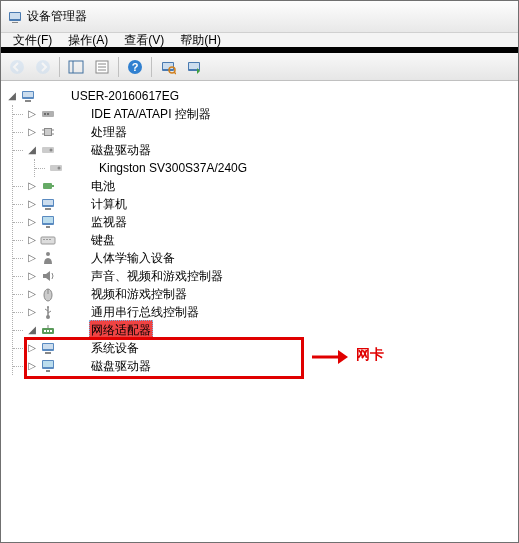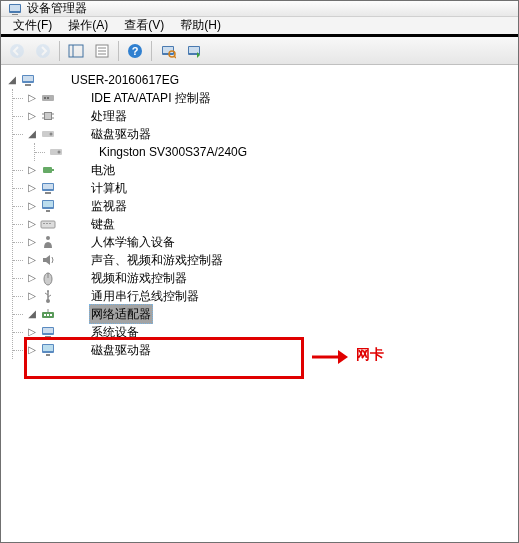--- a/index.html
+++ b/index.html
@@ -1,32 +1,32 @@
 <!DOCTYPE html>
 <html><head>
 <meta charset="utf-8">
 <style>
 * { margin: 0; padding: 0; box-sizing: border-box; }
 body { font-family: "Microsoft YaHei", Tahoma, sans-serif; font-size: 12px; background: #fff; width: 519px; height: 543px; overflow: hidden; position: relative; }
 .window { width: 519px; height: 543px; border: 1px solid #707070; background: #fff; }
-.title-bar { height: 16px; background: linear-gradient(#fdfdfd,#e8e8e8); border-bottom: 1px solid #d0d0d0; display: flex; align-items: center; padding: 0 6px; }
+.title-bar { height: 32px; background: linear-gradient(#fdfdfd,#e8e8e8); border-bottom: 1px solid #d0d0d0; display: flex; align-items: center; padding: 0 6px; }
 .title-bar .icon { width: 16px; height: 16px; margin-right: 4px; }
 .title-text { font-size: 12px; color: #000; }
-.menu-bar { height: 20px; display: flex; align-items: center; padding: 0 4px; border-bottom: 3px solid #000000; background: #f4f4f4; }
+.menu-bar { height: 20px; display: flex; align-items: center; padding: 0 4px; border-bottom: 6px solid #000000; background: #f4f4f4; }
 .menu-item { padding: 2px 8px; cursor: pointer; }
 .toolbar { height: 28px; background: linear-gradient(#f8f8f8,#e6e6e6); border-bottom: 1px solid #c0c0c0; display: flex; align-items: center; padding: 0 4px; gap: 2px; }
 .tool-btn { width: 24px; height: 24px; display: flex; align-items: center; justify-content: center; border: 1px solid transparent; cursor: pointer; }
 .tool-btn.disabled { opacity: 0.4; cursor: default; }
 .tool-sep { width: 1px; height: 20px; background: #c0c0c0; margin: 0 2px; }
 .tree { padding: 6px 4px; user-select: none; line-height: 18px; color: #000; }
 .tree-row { display: flex; align-items: center; height: 18px; white-space: nowrap; }
 .expander { width: 14px; height: 14px; display: flex; align-items: center; justify-content: center; cursor: pointer; color: #666; font-size: 10px; }
 .node-icon { width: 16px; height: 16px; margin: 0 3px 0 1px; flex-shrink: 0; }
 .node-label { padding: 0 2px; margin-left: 30px; }
-.node-label.selected { background: #a3a3a3; border: 1px dotted #7ab3e0; padding: 0 1px; }
+.node-label.selected { background: #ef4444; border: 1px dotted #7ab3e0; padding: 0 1px; }
 .dots { border-left: 1px dotted #b0b0b0; margin-left: 7px; padding-left: 0; }
 .hline { display: inline-block; width: 10px; border-top: 1px dotted #b0b0b0; height: 1px; vertical-align: middle; margin-right: 2px; }
 .highlight-box { position: absolute; border: 3px solid #e00000; pointer-events: none; }
 .annotation-arrow { position: absolute; color: #e00000; font-size: 20px; font-weight: bold; display: flex; align-items: center; }
 .annotation-label { position: absolute; color: #e00000; font-size: 14px; font-weight: bold; }
 svg { display: block; }
 </style>
 </head>
 <body>
 

